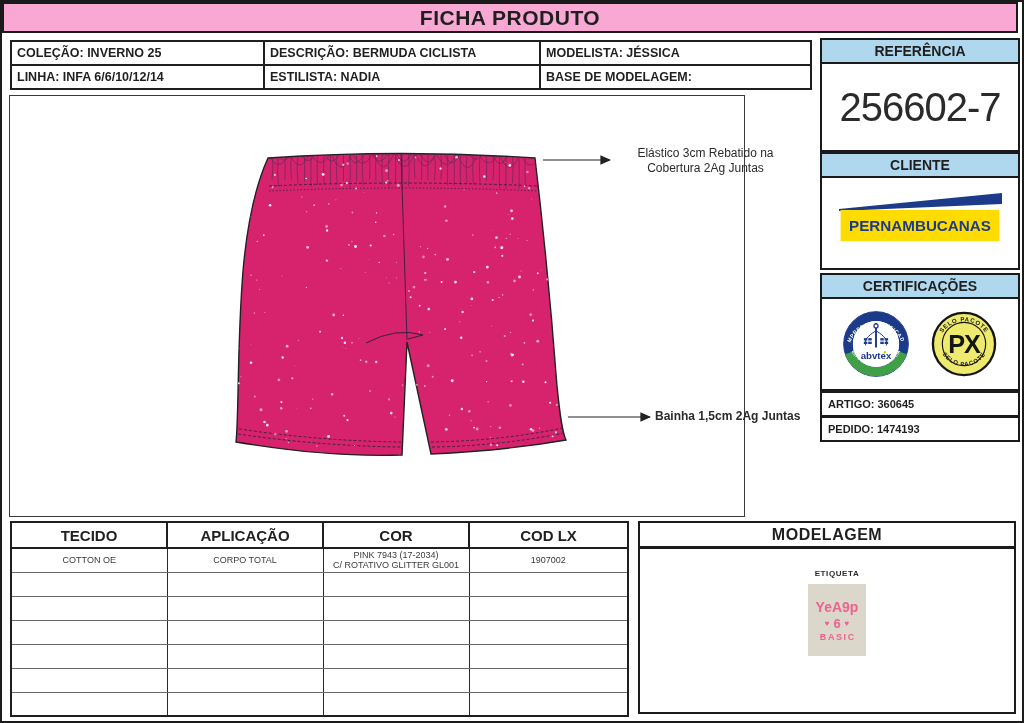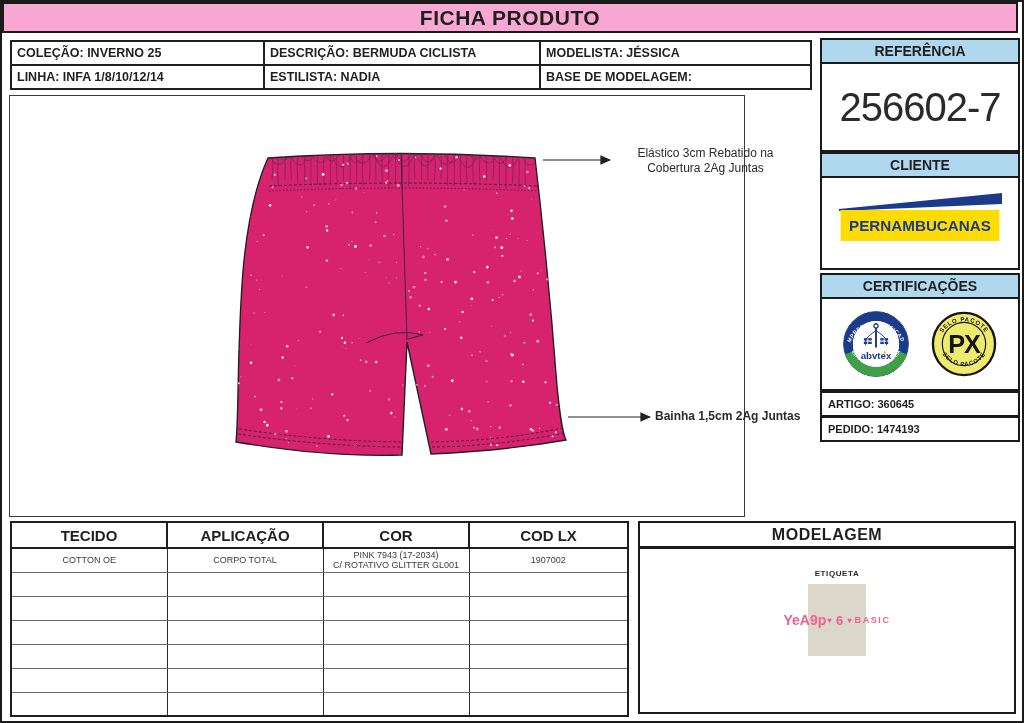--- a/index.html
+++ b/index.html
@@ -52,21 +52,21 @@
   table.fabric td:last-child { border-right:2px solid #1f1f1f; }
 
   
   .avia-hdr { left:636px; top:519px; width:378px; height:27px; background:#fff; border:2px solid #1a1a1a;
               display:flex; align-items:center; justify-content:center;
               font-size:16px; font-weight:bold; color:#1f1f1f; letter-spacing:.5px; }
   .avia-body { left:636px; top:545px; width:378px; height:167px; background:#fff; border:2px solid #1a1a1a; }
   .etiqueta-label { left:785px; top:567px; width:100px; text-align:center;
                     font-size:8px; font-weight:bold; color:#2b2b2b; letter-spacing:.6px; }
   .tag { left:806px; top:582px; width:58px; height:72px; background:#DCD7CB;
-         display:flex; flex-direction:row; align-items:center; justify-content:center; gap:1px; }
+         display:flex; flex-direction:column; align-items:center; justify-content:center; gap:1px; }
   .tag-line1 { font-size:14px; font-weight:bold; color:#EE6291; letter-spacing:0; }
   .tag-line2 { display:flex; align-items:center; gap:4px; color:#EE6291; }
   .tag-heart { font-size:8px; }
   .tag-num { font-size:13px; font-weight:bold; }
   .tag-line3 { font-size:9px; font-weight:bold; color:#EE6291; letter-spacing:1.6px; margin-left:1.6px; }
 </style>
 </head>
 <body>
 
 <div class="page">
@@ -74,21 +74,21 @@
   <div class="abs title-bar">FICHA PRODUTO</div>
 
   <table class="info">
     <tbody>
         <tr>
       <td style="width:253px">COLEÇÃO: INVERNO 25</td>
       <td style="width:276px">DESCRIÇÃO: BERMUDA CICLISTA</td>
       <td style="width:271px">MODELISTA: JÉSSICA</td>
     </tr>
     <tr>
-      <td>LINHA: INFA 1/8/10/12/14</td>
+      <td>LINHA: INFA 6/6/10/12/14</td>
       <td>ESTILISTA: NADIA</td>
       <td>BASE DE MODELAGEM:</td>
     </tr>
   </tbody>
     </table>
 
   <div class="abs draw-box">
     <svg id="shorts-svg" width="803" height="420" viewBox="0 0 803 420">
       <defs>
         <clipPath id="shortsClip">

